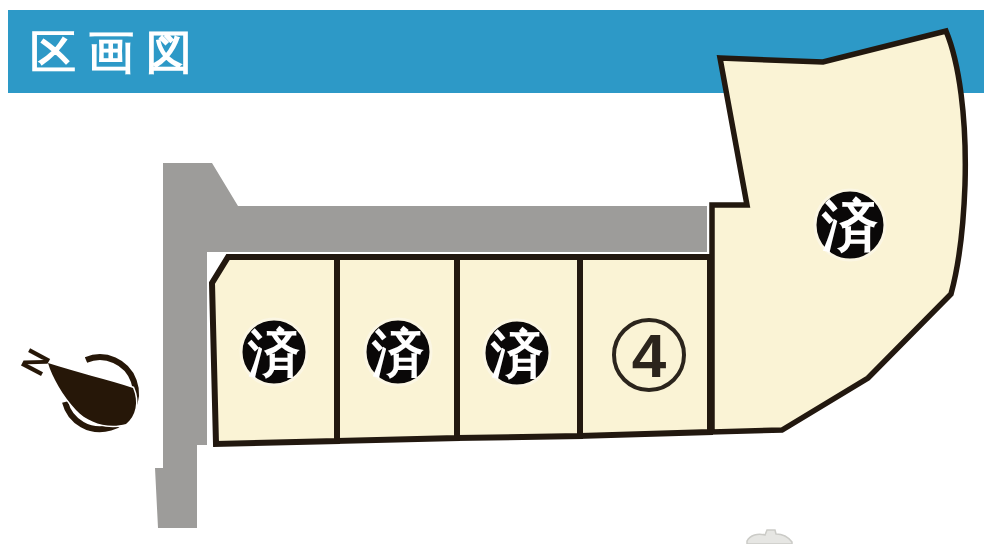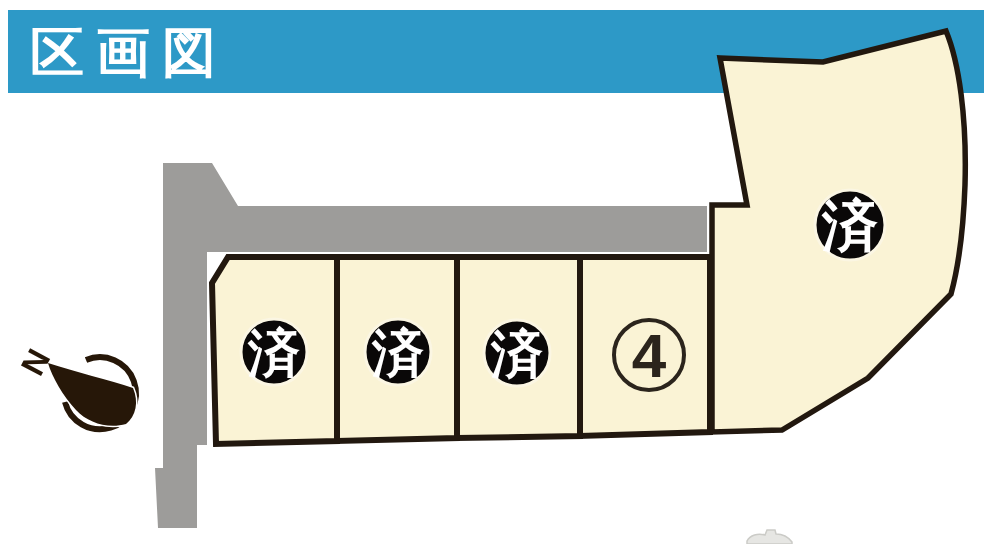--- a/index.html
+++ b/index.html
@@ -1,20 +1,20 @@
 <!DOCTYPE html>
 <html><head>
 <meta charset="utf-8">
 <style>
   html,body{margin:0;padding:0;background:#ffffff;width:1000px;height:544px;overflow:hidden;
             font-family:"Liberation Sans",sans-serif;}
   .stage{position:relative;width:1000px;height:544px;background:#ffffff;}
   .header-bar{position:absolute;left:8px;top:10px;width:976px;height:83px;
               background:#2D99C7;z-index:1;display:flex;align-items:center;}
-  .header-bar .title{color:#ffffff;font-size:54px;font-weight:bold;letter-spacing:12px;
+  .header-bar .title{color:#ffffff;font-size:46px;font-weight:bold;letter-spacing:12px;
                      margin-left:22px;line-height:1;}
   svg.plan{position:absolute;left:0;top:0;z-index:2;}
   .road{stroke:none;}
   .lot{stroke:#22180F;stroke-width:6;stroke-linejoin:miter;}
   .lot-big{stroke:#22180F;stroke-width:5.5;stroke-linejoin:miter;}
   .sold-badge circle{stroke:#FBF6E3;stroke-width:3;}
   .sold-badge text{fill:#ffffff;font-weight:bold;text-anchor:middle;
                    font-family:"Liberation Sans",sans-serif;}
   .badge-small text{font-size:52px;}
   .badge-large text{font-size:56px;}

